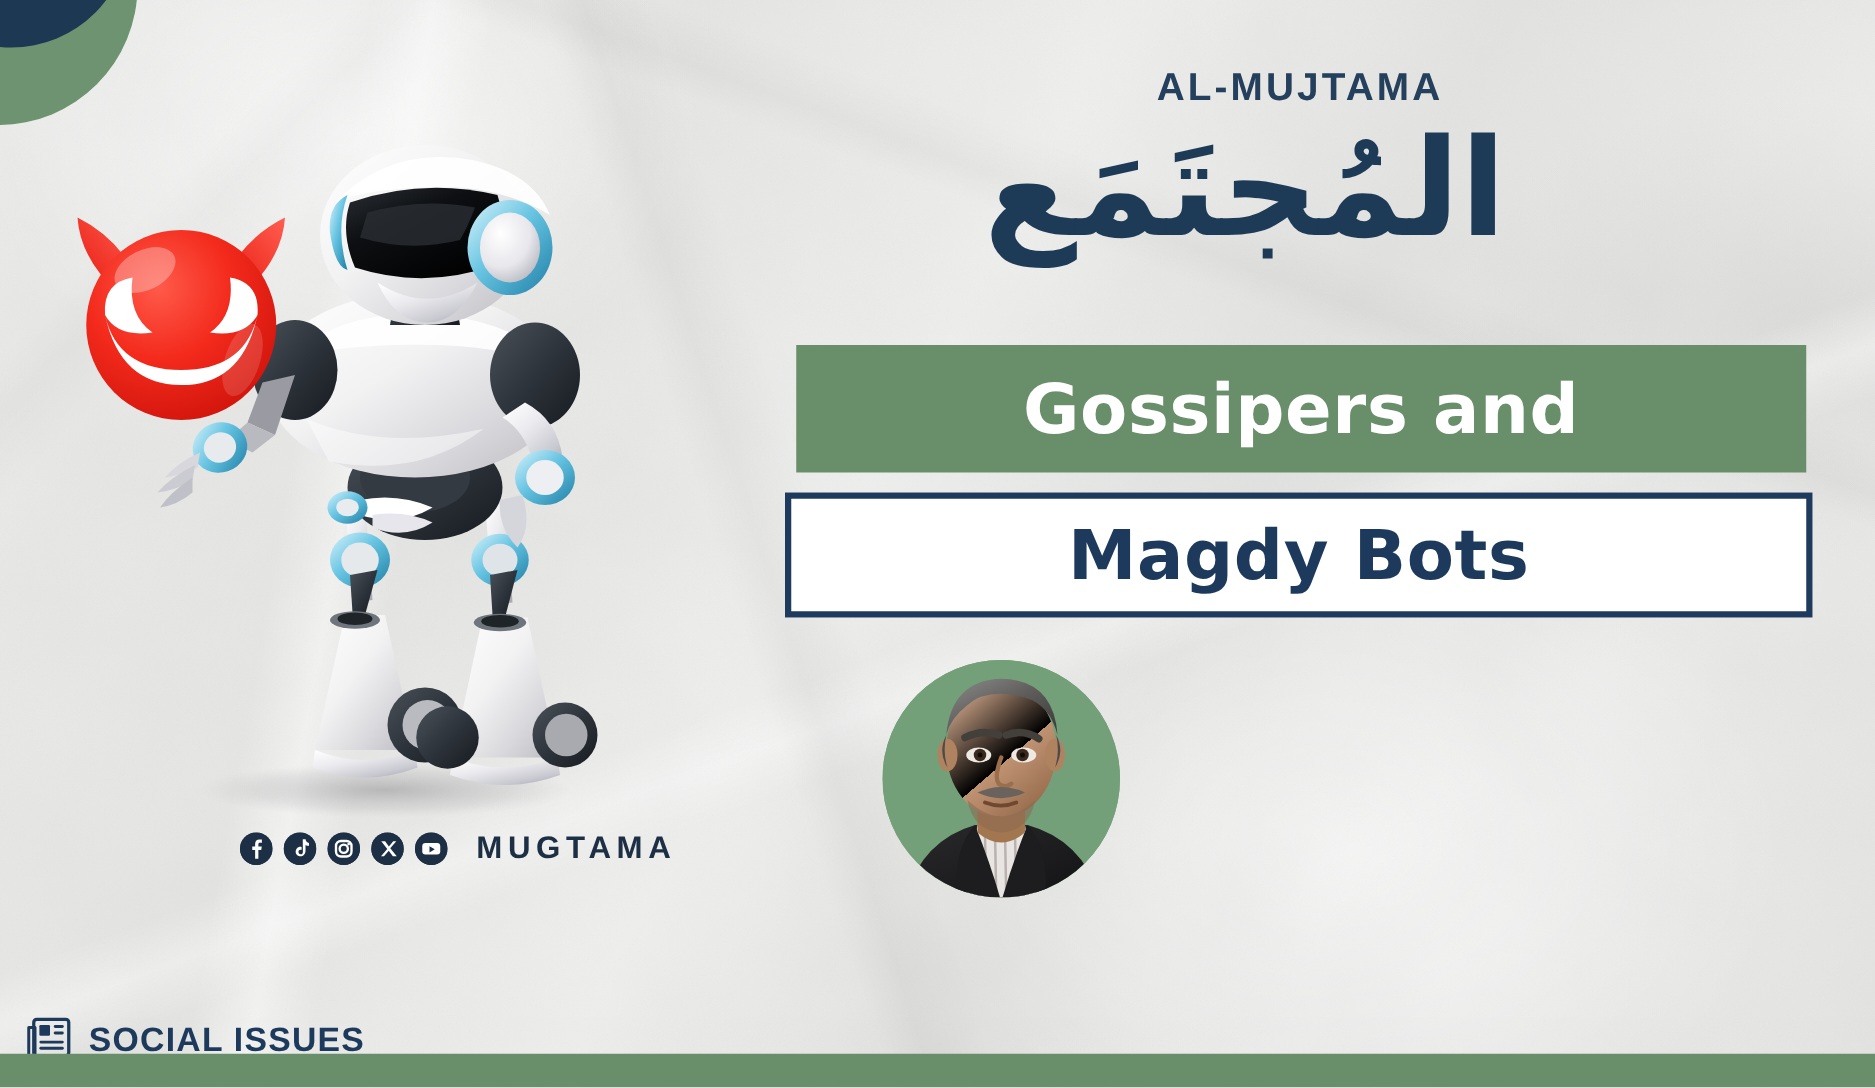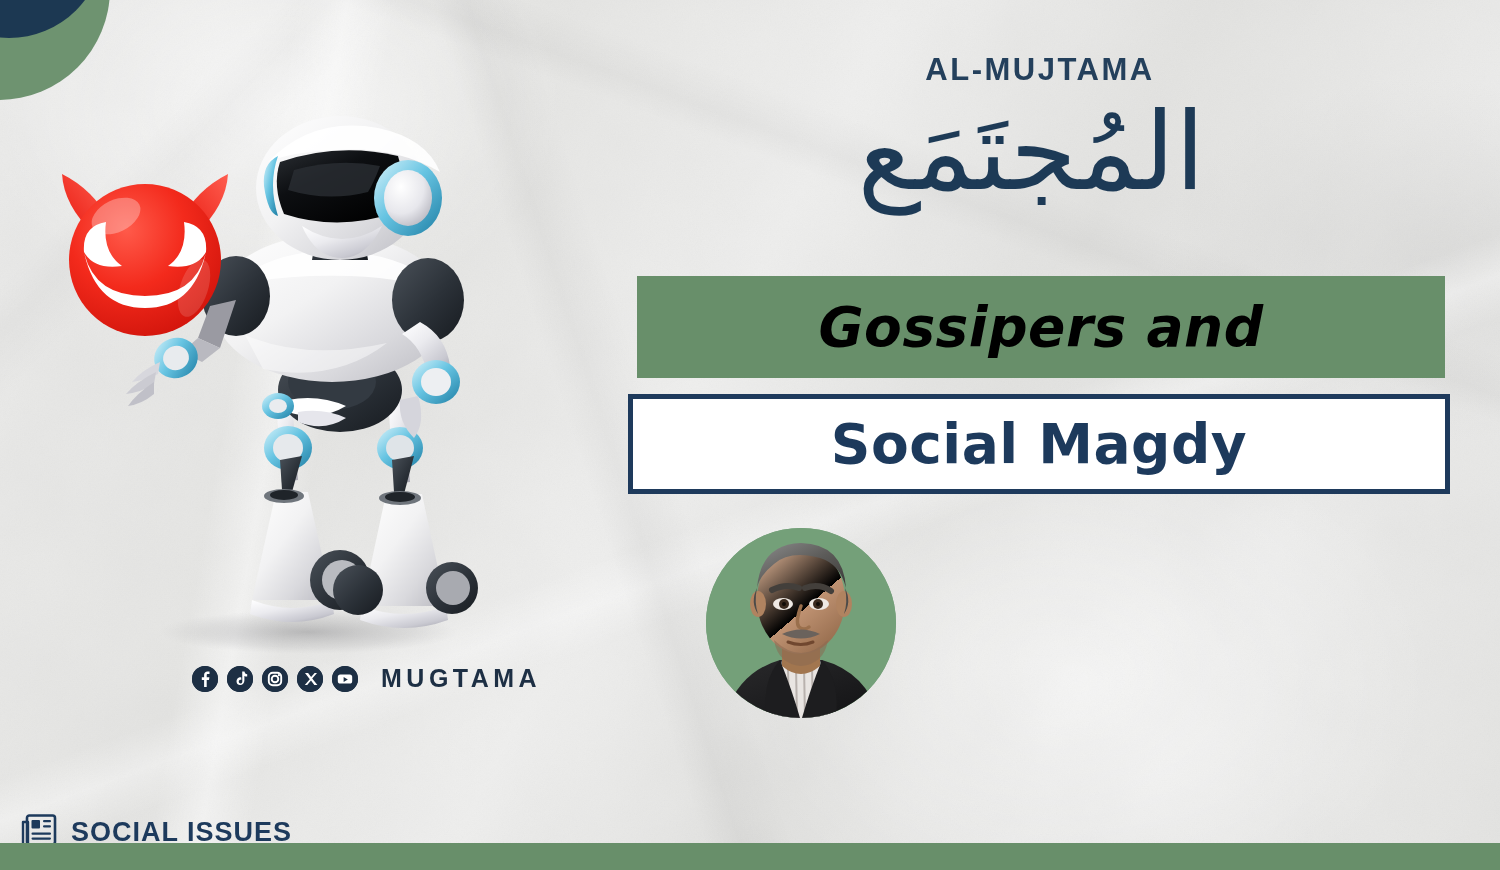--- a/index.html
+++ b/index.html
@@ -45,34 +45,33 @@
   .bottom-bar{
     position:absolute;left:0;right:0;bottom:0;height:27px;background:#688f6a;
   }
   .brand-latin{
     position:absolute;left:875px;top:52px;width:330px;text-align:center;
     font-size:31px;font-weight:700;letter-spacing:2.5px;color:#24405c;
     font-family:"Liberation Sans",sans-serif;
   }
   .brand-arabic{
     position:absolute;left:875px;top:92px;width:330px;text-align:center;
-    font-size:108px;line-height:1.12;font-weight:400;color:#1d3a56;
+    font-size:108px;line-height:1.12;font-weight:700;color:#1d3a56;
     font-family:"DejaVu Sans",sans-serif;
     direction:rtl;
   }
 
   
   .title-green{
     position:absolute;left:637px;top:276px;width:808px;height:102px;
     background:#688f6a;display:flex;align-items:center;justify-content:center;
   }
   .title-green span{
-    color:#000000;font-size:55px;font-weight:700;letter-spacing:.5px;
+    color:#ffffff;font-size:55px;font-weight:700;letter-spacing:.5px;
     font-family:"DejaVu Sans",sans-serif;
-    font-style:italic;
   }
   .title-white{
     position:absolute;left:628px;top:394px;width:822px;height:100px;
     background:#ffffff;border:5px solid #1e3a5c;box-sizing:border-box;
     display:flex;align-items:center;justify-content:center;
   }
   .title-white span{
     color:#1d3a5c;font-size:55px;font-weight:700;letter-spacing:.5px;
     font-family:"DejaVu Sans",sans-serif;
   }
@@ -284,21 +283,21 @@
     </svg>
   </div>
 
   <div class="brand-latin">AL-MUJTAMA</div>
   <div class="brand-arabic">المُجتَمَع</div>
 
   <div class="title-green">
     <span>Gossipers and</span>
   </div>
   <div class="title-white">
-    <span>Social Magdy</span>
+    <span>Magdy Bots</span>
   </div>
 
   <div class="avatar">
     <svg width="190" height="190" viewBox="0 0 190 190">
       <defs>
         <linearGradient id="skin" x1="0.2" y1="0" x2="0.9" y2="1">
           <stop offset="0%" stop-color="#d8ae90"></stop>
           <stop offset="55%" stop-color="#c2developing"></stop>
           <stop offset="55%" stop-color="#bf9272"></stop>
           <stop offset="100%" stop-color="#8e6546"></stop>

